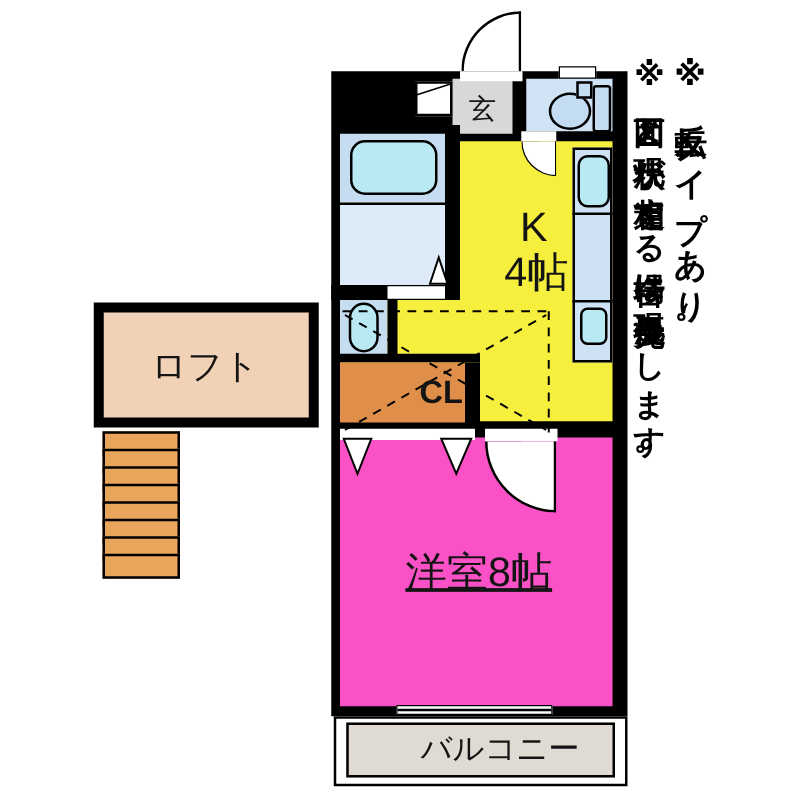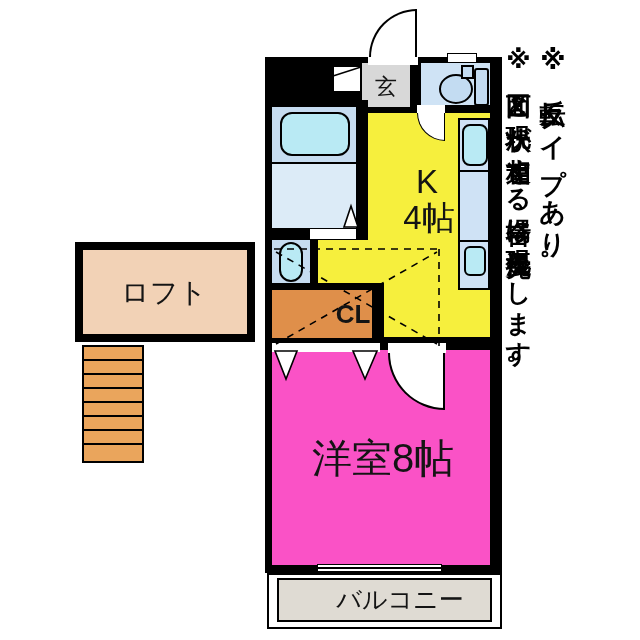--- a/index.html
+++ b/index.html
@@ -28,21 +28,21 @@
   .white-box{background:#fff;border:2px solid #000;}
   
   .door{background:#fff;border:2px solid #000;}
   .door-tl{border-top-left-radius:100% 100%;border-bottom:none;}
   .door-bl{border-bottom-left-radius:100% 100%;border-top:none;}
   
   .lbl{position:absolute;transform:translate(-50%,-50%);white-space:nowrap;color:#141414;}
   .lbl-genkan{font-size:22px;}
   .lbl-k{font-size:33px;}
   .lbl-cl{font-size:26px;font-weight:600;}
-  .lbl-room{font-size:40px;}
+  .lbl-room{font-size:33px;text-decoration:underline;}
   .lbl-loft{font-size:28px;}
   .lbl-balcony{font-size:25px;}
   
   .step{position:absolute;width:58px;height:16px;background:#eaa55c;border:2px solid #000;}
   
   .vnote{
     position:absolute;writing-mode:vertical-rl;text-orientation:upright;
     font-size:25px;font-weight:600;color:#000;letter-spacing:2px;line-height:34px;
   }
   svg{position:absolute;left:0;top:0;pointer-events:none;}

